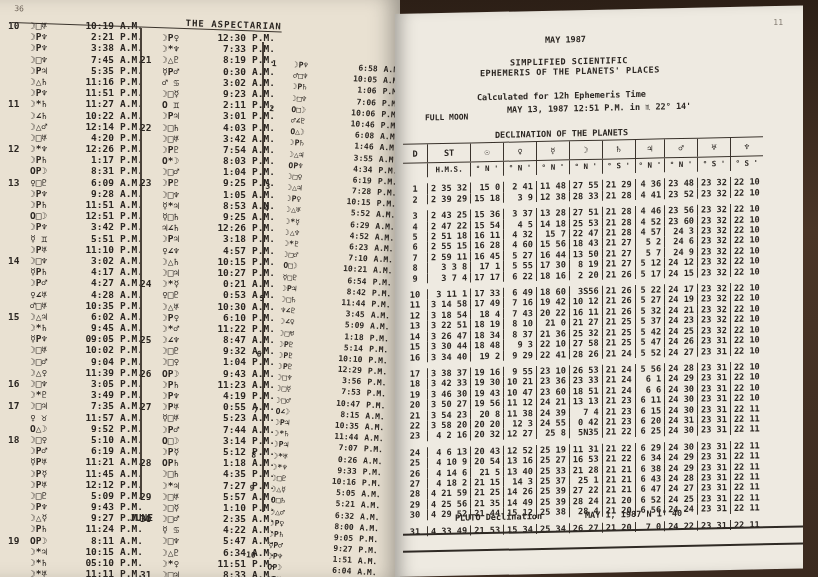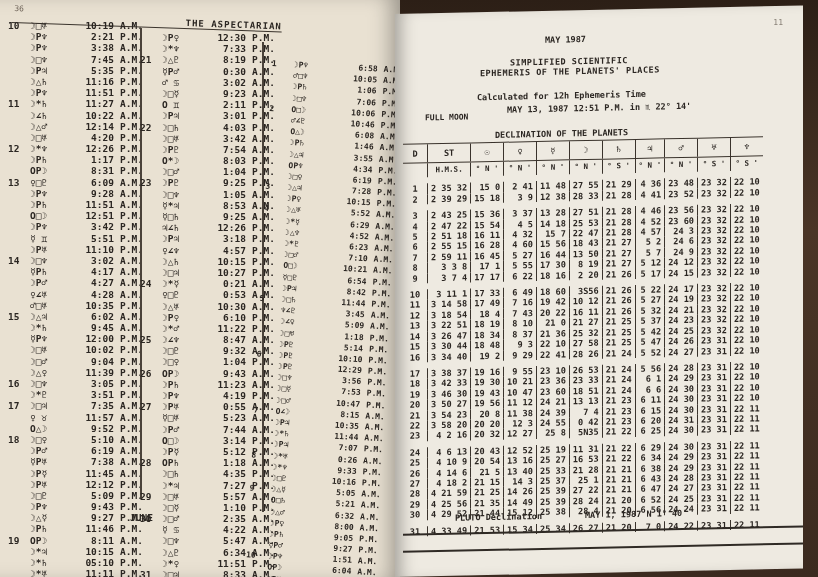--- a/index.html
+++ b/index.html
@@ -220,21 +220,21 @@
       </div>
       <div class="row">
         <span class="d"></span>
         <span class="a">☽*♄</span>
         <span class="t">9:45</span>
         <span class="m">A.M.</span>
       </div>
       <div class="row">
         <span class="d"></span>
         <span class="a">☿P♆</span>
-        <span class="t">12:00</span>
+        <span class="t">09:05</span>
         <span class="m">P.M.</span>
       </div>
       <div class="row">
         <span class="d"></span>
         <span class="a">☽□♅</span>
         <span class="t">10:02</span>
         <span class="m">P.M.</span>
       </div>
       <div class="row">
         <span class="d"></span>
@@ -250,21 +250,21 @@
       </div>
       <div class="row">
         <span class="d">16</span>
         <span class="a">☽□♆</span>
         <span class="t">3:05</span>
         <span class="m">P.M.</span>
       </div>
       <div class="row">
         <span class="d"></span>
         <span class="a">☽*♇</span>
-        <span class="t">3:51</span>
+        <span class="t">3:49</span>
         <span class="m">P.M.</span>
       </div>
       <div class="row">
         <span class="d">17</span>
         <span class="a">☽□♃</span>
         <span class="t">7:35</span>
         <span class="m">A.M.</span>
       </div>
       <div class="row">
         <span class="d"></span>
@@ -286,21 +286,21 @@
       </div>
       <div class="row">
         <span class="d"></span>
         <span class="a">☽P♂</span>
         <span class="t">6:19</span>
         <span class="m">A.M.</span>
       </div>
       <div class="row">
         <span class="d"></span>
         <span class="a">☿P♅</span>
-        <span class="t">7:38</span>
+        <span class="t">11:21</span>
         <span class="m">A.M.</span>
       </div>
       <div class="row">
         <span class="d"></span>
         <span class="a">☽P☿</span>
         <span class="t">11:45</span>
         <span class="m">A.M.</span>
       </div>
       <div class="row">
         <span class="d"></span>
@@ -322,21 +322,21 @@
       </div>
       <div class="row">
         <span class="d"></span>
         <span class="a">☽△☿</span>
         <span class="t">9:27</span>
         <span class="m">P.M.</span>
       </div>
       <div class="row">
         <span class="d"></span>
         <span class="a">☽P♄</span>
-        <span class="t">11:46</span>
+        <span class="t">11:24</span>
         <span class="m">P.M.</span>
       </div>
       <div class="row">
         <span class="d">19</span>
         <span class="a">OP☽</span>
         <span class="t">8:11</span>
         <span class="m">A.M.</span>
       </div>
       <div class="row">
         <span class="d"></span>

